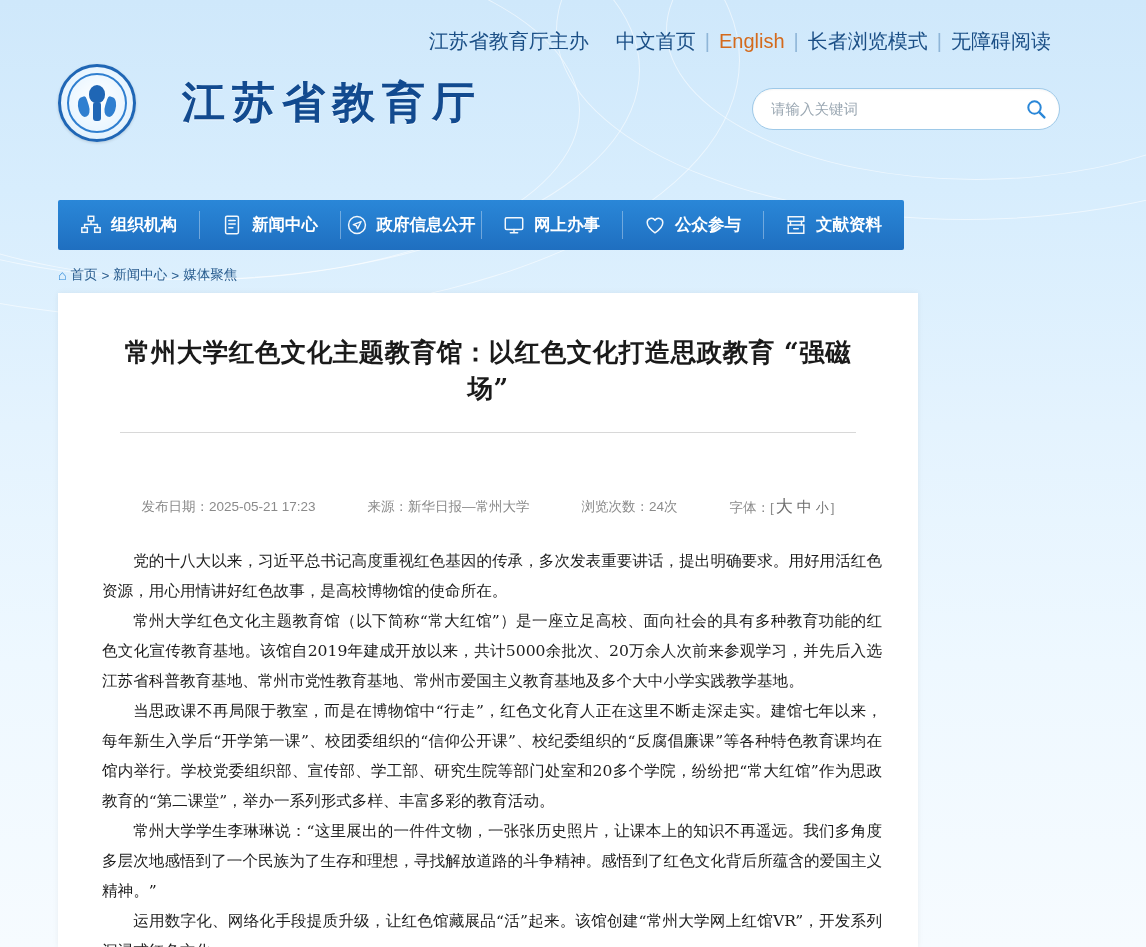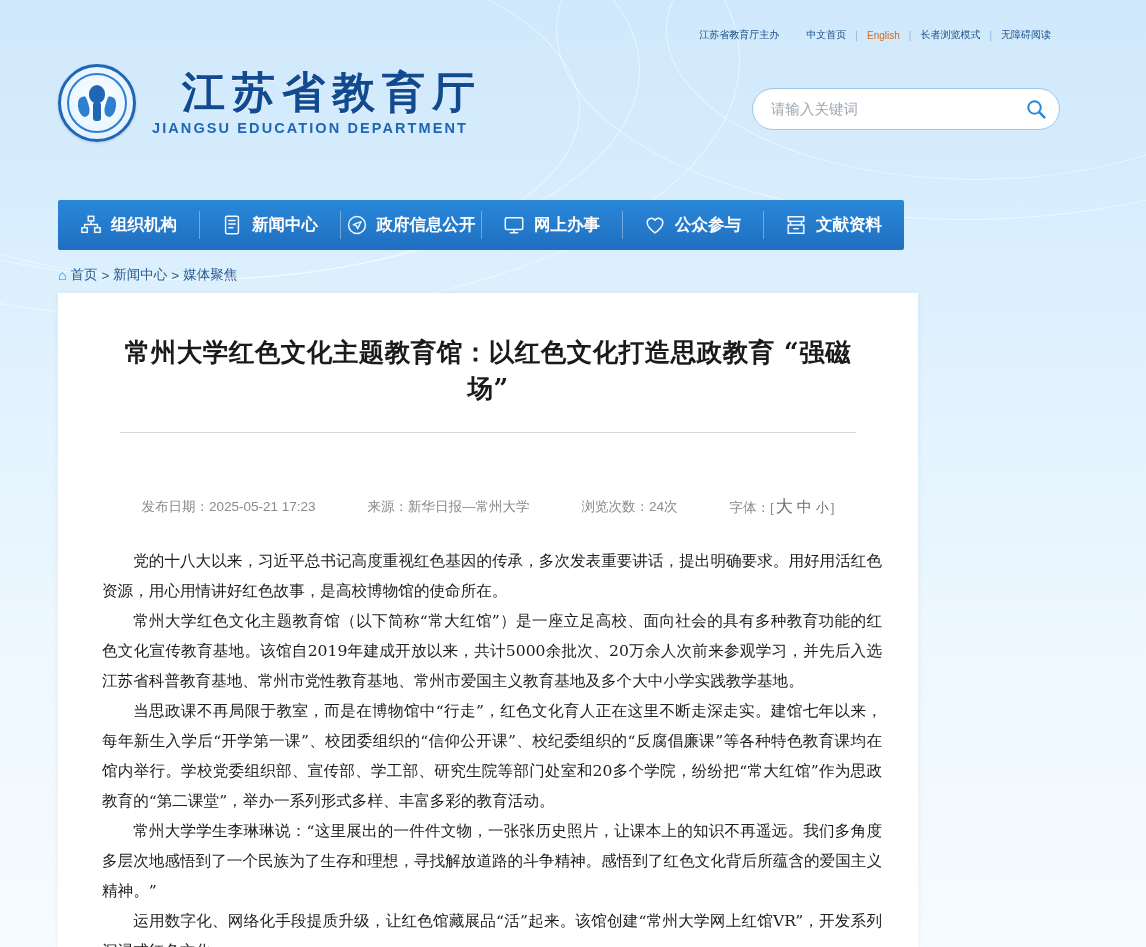--- a/index.html
+++ b/index.html
@@ -28,21 +28,21 @@
   .w2 { width: 1100px; height: 520px; left: -360px; top: -200px; }
   .w3 { width: 760px; height: 340px; left: -180px; top: -60px; }
   .w4 { width: 620px; height: 300px; right: -140px; top: -120px; }
   .w5 { width: 820px; height: 380px; right: -230px; top: -160px; }
 
   
   .toplinks {
     position: absolute;
     top: 28px;
     right: 86px;
-    font-size: 10px;
+    font-size: 20px;
     color: #1b4f86;
     display: flex;
     align-items: center;
     gap: 0;
     white-space: nowrap;
   }
   .toplinks a {
     color: #1b4f86;
     text-decoration: none;
     padding: 0 9px;
@@ -290,21 +290,20 @@
     <div class="emblem">
       <div class="torch">
         <div class="wing-l"></div>
         <div class="wing-r"></div>
         <div class="flame"></div>
         <div class="stem"></div>
       </div>
     </div>
     <div class="logo-text">
       <div class="logo-cn">江苏省教育厅</div>
-      <div class="logo-en">JIANGSU EDUCATION DEPARTMENT</div>
     </div>
   </div>
 
   <div class="search-box">
     <input type="text" placeholder="请输入关键词" style="">
     <div class="search-btn">
       <svg width="22" height="22" viewBox="0 0 22 22">
         <circle cx="9.5" cy="9.5" r="6.2" fill="none" stroke="#2a87d8" stroke-width="2"></circle>
         <line x1="14.2" y1="14.2" x2="19.4" y2="19.4" stroke="#2a87d8" stroke-width="2.4" stroke-linecap="round"></line>
       </svg>

